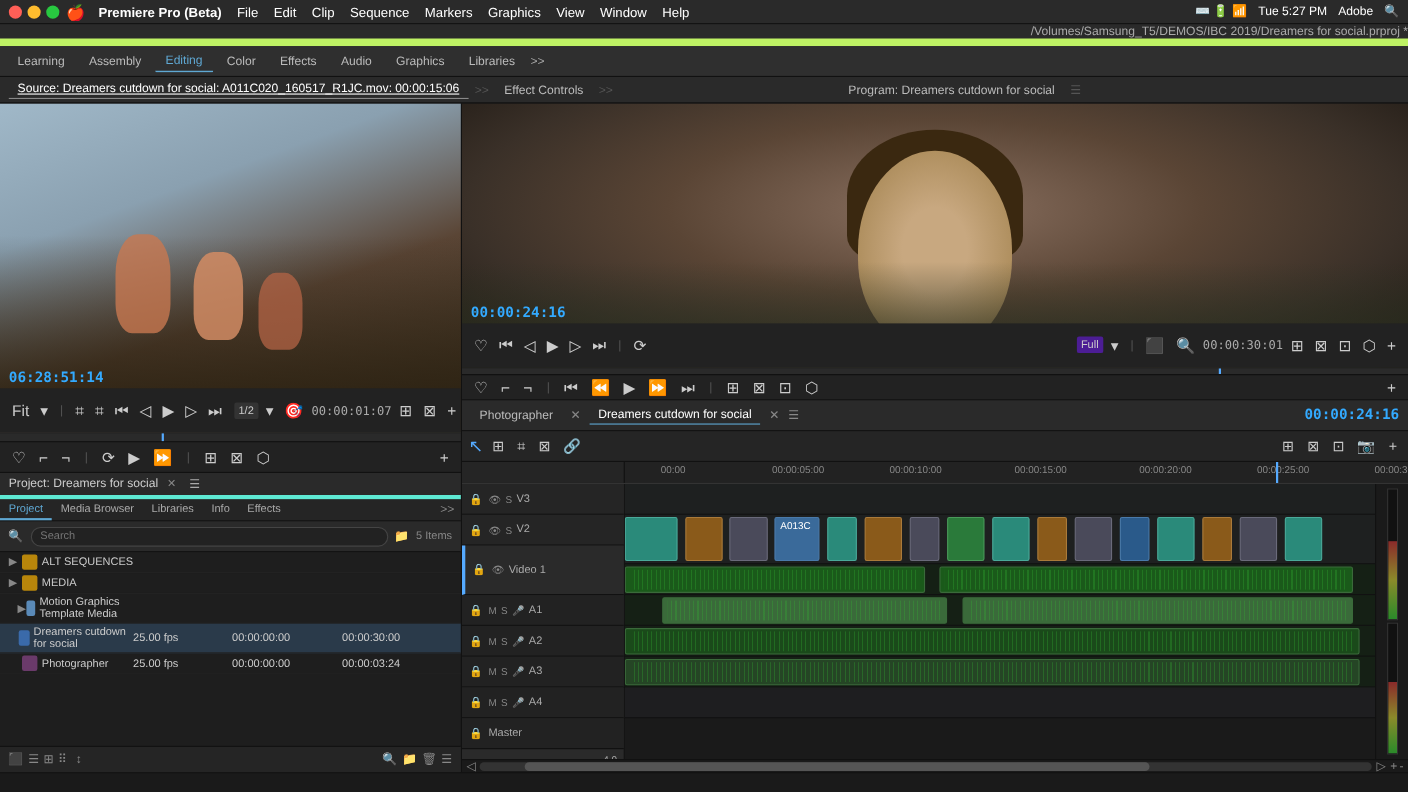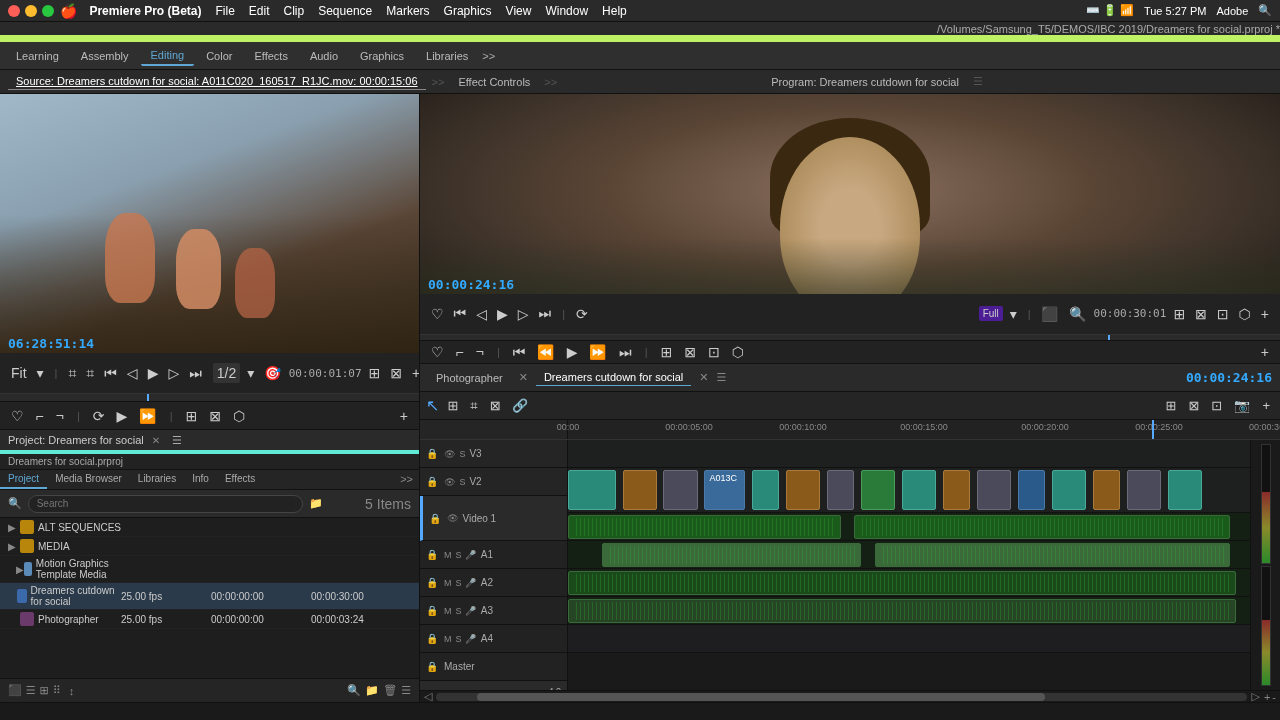--- a/index.html
+++ b/index.html
@@ -182,21 +182,21 @@
       cursor: pointer;
       font-size: 14px;
       padding: 0 3px;
     }
     .ctrl-sep { color: #555; margin: 0 4px; }
     .ctrl-spacer { flex: 1; }
     .ratio-select {
       background: #333;
       border: none;
       color: #ccc;
-      font-size: 14px;
+      font-size: 10px;
       padding: 2px 4px;
       border-radius: 2px;
     }
     .duration-display {
       font-family: monospace;
       font-size: 11px;
       color: #aaa;
       margin-left: auto;
     }
 
@@ -308,22 +308,21 @@
       height: 18px;
       background: #222;
       border: 1px solid #444;
       border-radius: 9px;
       padding: 0 8px;
       color: #ccc;
       font-size: 10px;
     }
     .project-count {
       color: #888;
-      font-size: 14px;
-      margin-left: 36px;
+      font-size: 10px;
     }
     .column-header {
       display: grid;
       grid-template-columns: 1fr 90px 100px 100px;
       background: #252525;
       border-bottom: 1px solid #111;
       padding: 3px 8px;
       font-size: 10px;
       color: #888;
     }
@@ -405,20 +404,21 @@
 
     
     .time-ruler {
       height: 20px;
       background: #222;
       border-bottom: 1px solid #333;
       display: flex;
       align-items: center;
       position: relative;
       overflow: hidden;
+      gap: 44px;
     }
     .ruler-marks {
       flex: 1;
       display: flex;
       position: relative;
       height: 100%;
     }
     .ruler-mark {
       position: absolute;
       bottom: 0;
@@ -682,21 +682,20 @@
       <span class="ctrl-spacer"></span>
       <span class="ctrl-btn">+</span>
     </div>
 
     <div id="project-panel">
       <div class="panel-header">
         <span>Project: Dreamers for social</span>
         <span class="panel-icon">✕</span>
         <span style="margin-left:4px; color:#aaa; cursor:pointer;">☰</span>
       </div>
-      <div style="padding:2px 8px; font-size:10px; color:#aaa; background:#222; border-bottom:1px solid #111;">Dreamers for social.prproj</div>
 
       <div style="display:flex; background:#252525; border-bottom:1px solid #111;">
         <span style="padding:3px 8px; font-size:10px; color:#5fa8d3; border-bottom:2px solid #5fa8d3; cursor:pointer;">Project</span>
         <span style="padding:3px 8px; font-size:10px; color:#aaa; cursor:pointer;">Media Browser</span>
         <span style="padding:3px 8px; font-size:10px; color:#aaa; cursor:pointer;">Libraries</span>
         <span style="padding:3px 8px; font-size:10px; color:#aaa; cursor:pointer;">Info</span>
         <span style="padding:3px 8px; font-size:10px; color:#aaa; cursor:pointer;">Effects</span>
         <span style="margin-left:auto; padding:3px 6px; color:#888; cursor:pointer;">&gt;&gt;</span>
       </div>
 

